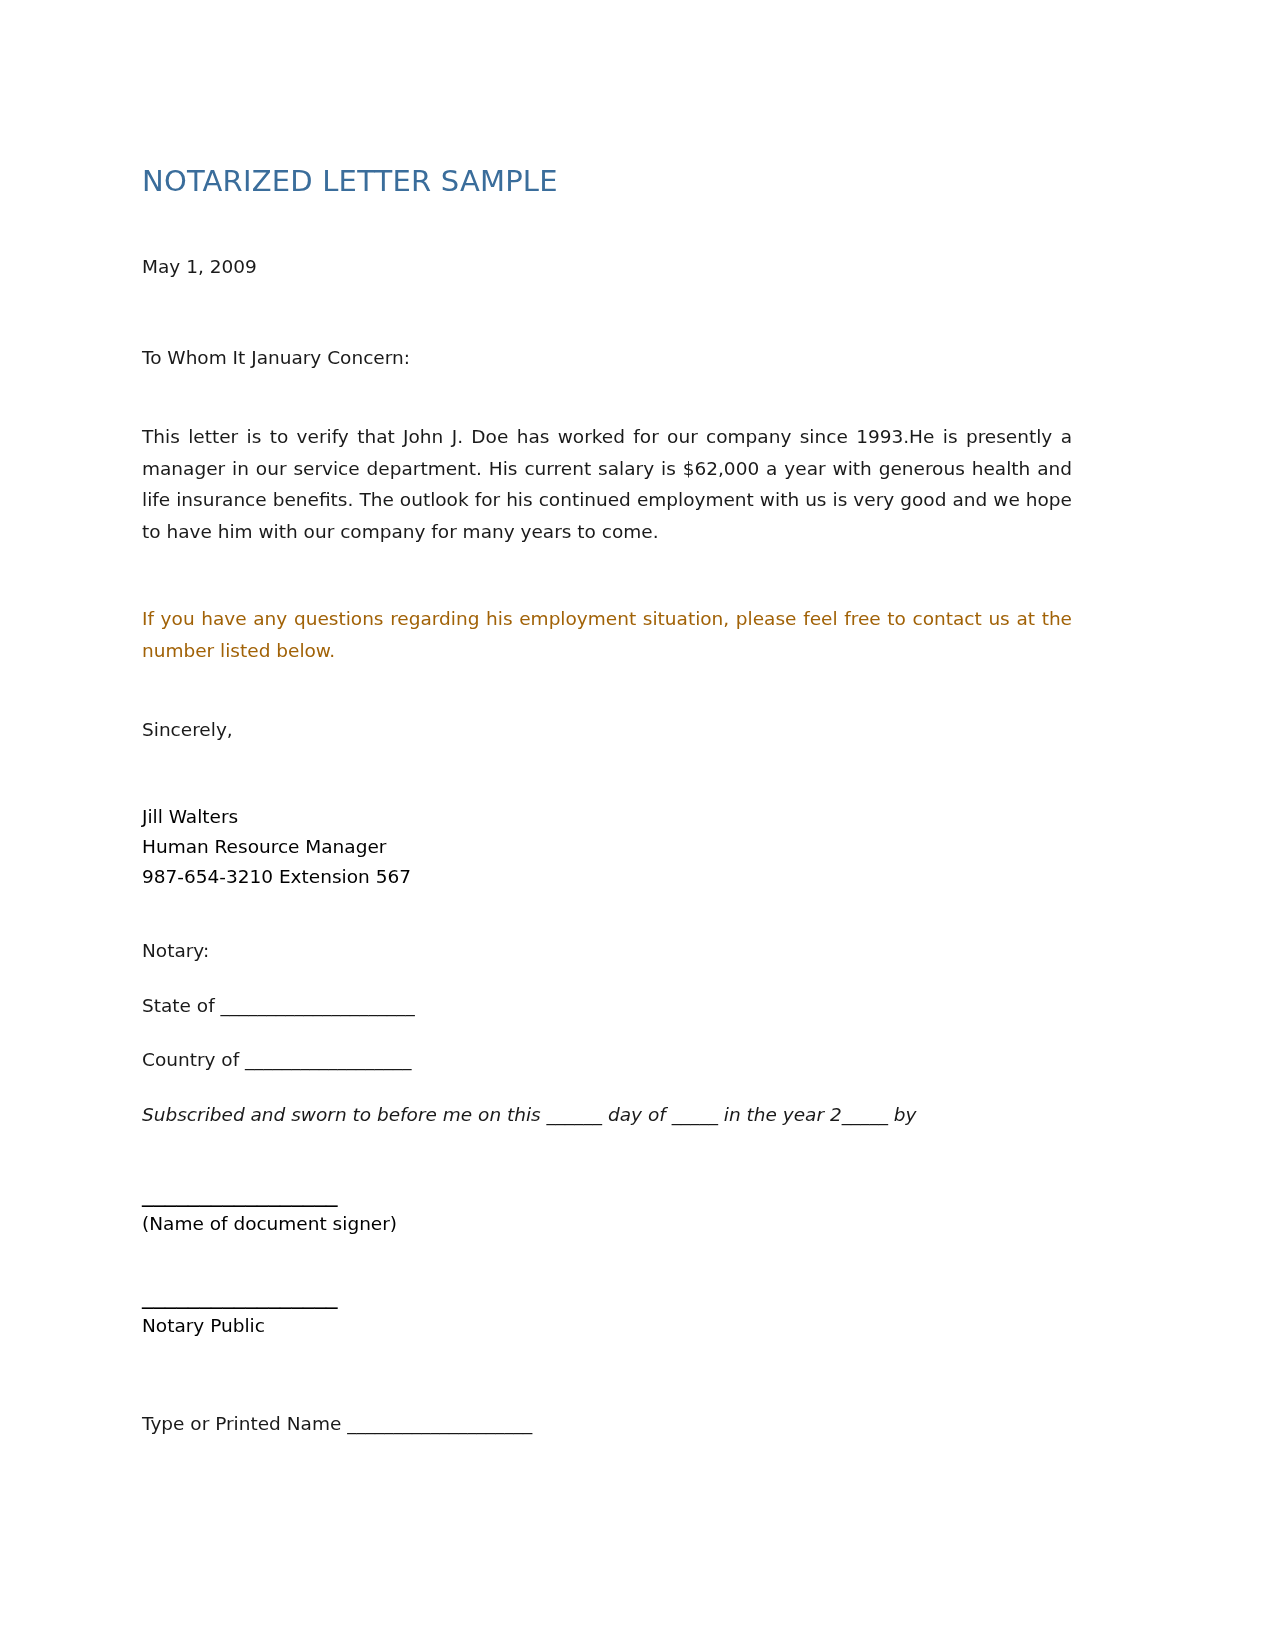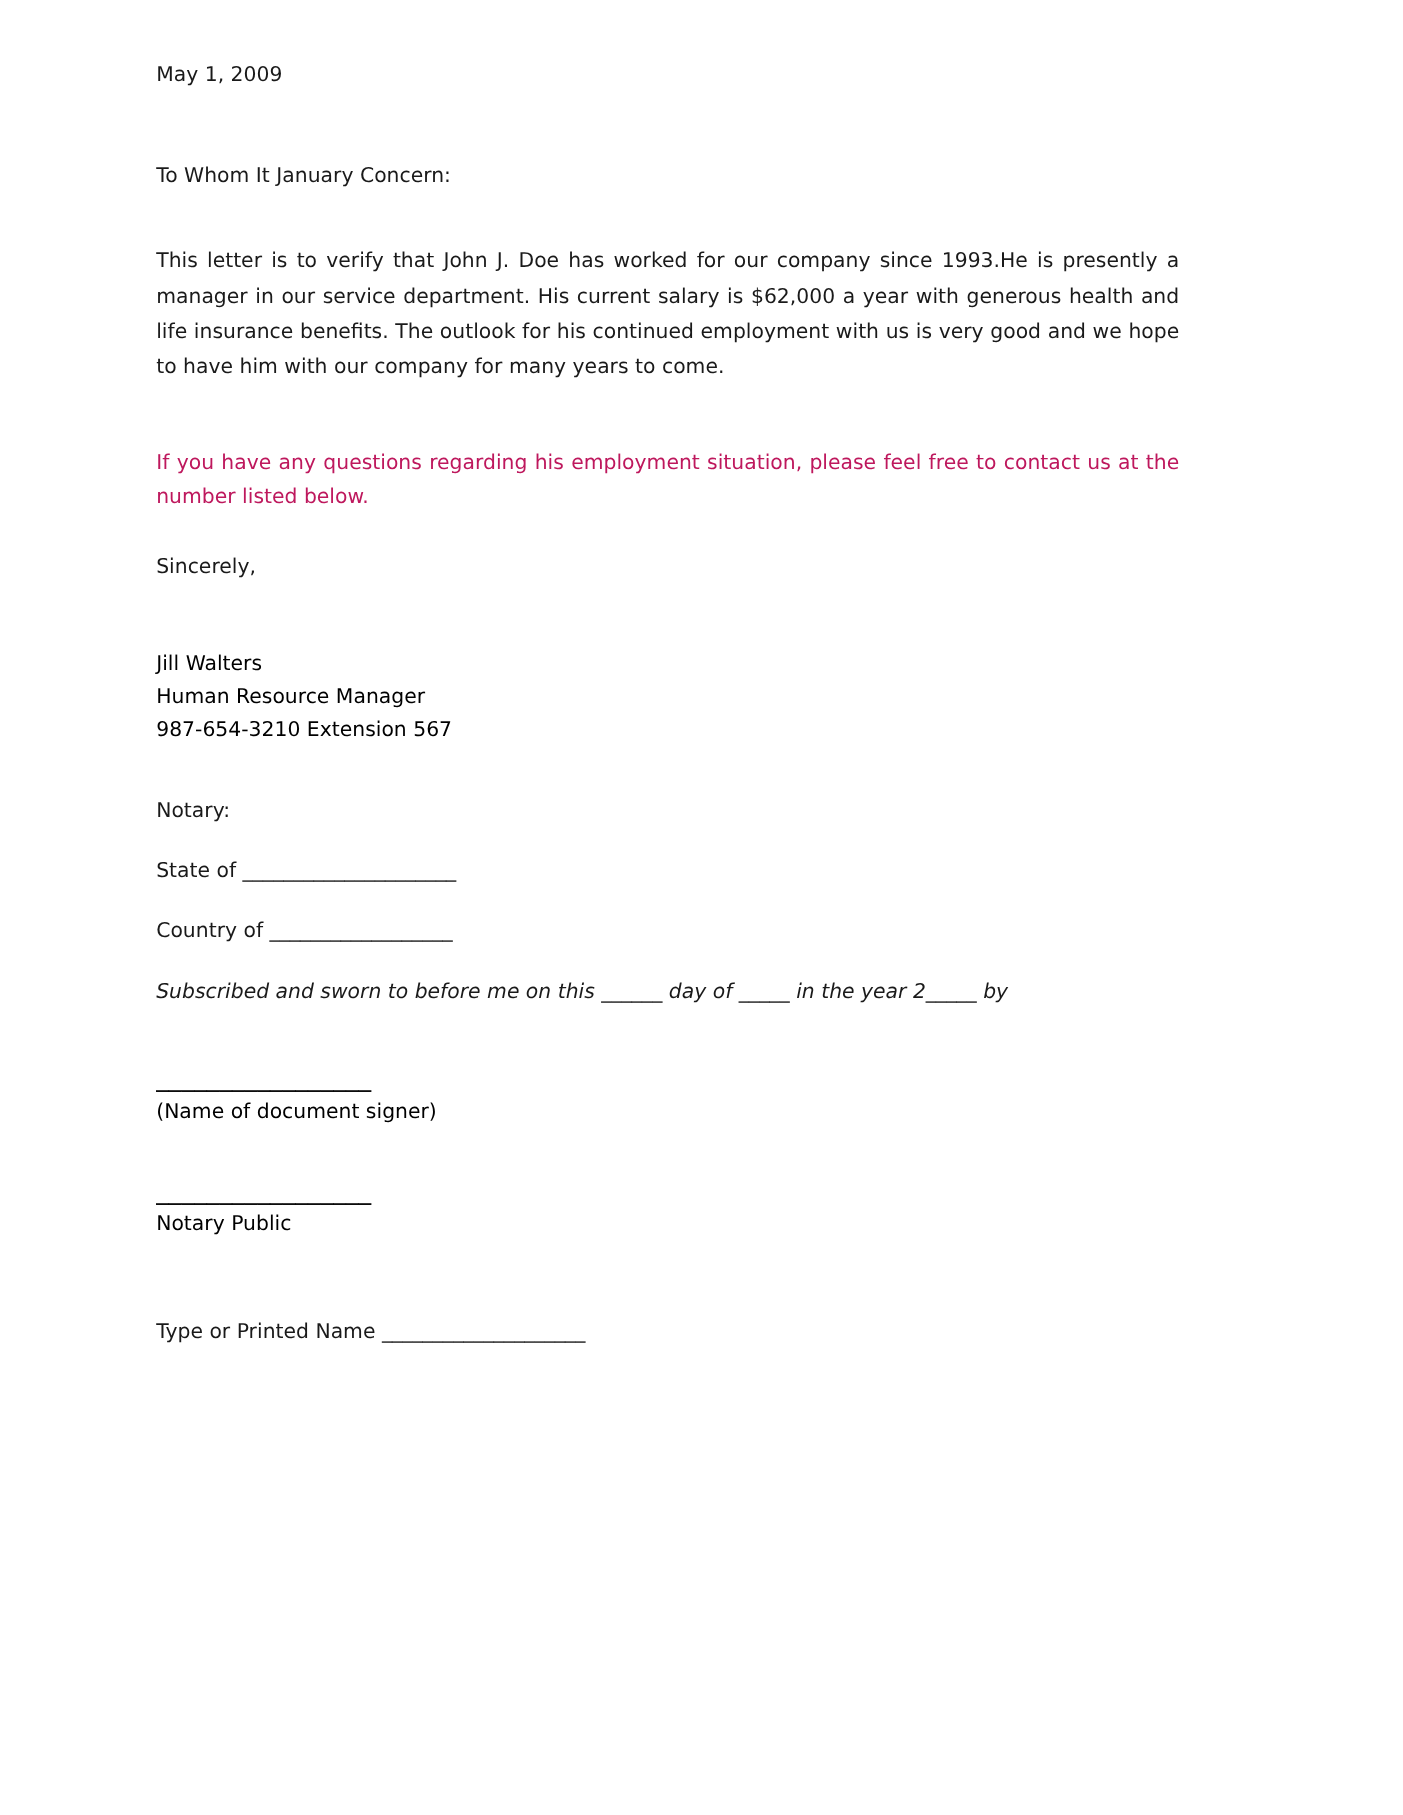--- a/index.html
+++ b/index.html
@@ -53,24 +53,24 @@
     text-align: justify;
     line-height: 1.72;
     font-size: 18.5px;
     color: #1a1a1a;
   }
   .para-2 {
     margin-top: 55px;
     text-align: justify;
     line-height: 1.72;
     font-size: 18.5px;
-    color: #be185d;
+    color: #a16207;
   }
   .closing {
-    margin-top: 34px;
+    margin-top: 49px;
   }
   .sig-block {
     margin-top: 58px;
     line-height: 1.62;
   }
   .sig-block div {
     font-size: 18.5px;
   }
   .notary-head {
     margin-top: 45px;
@@ -104,20 +104,21 @@
   .nowrap {
     white-space: nowrap;
   }
 </style>
 </head>
 <body>
 
 <div class="page">
   <div class="content">
 
+    <h1 class="doc-title">NOTARIZED LETTER SAMPLE</h1>
 
     <div class="blk date-line">May 1, 2009</div>
 
     <div class="blk salutation">To Whom It January Concern:</div>
 
     <div class="para">This letter is to verify that John J. Doe has worked for our company since 1993.He is presently a manager in our service department. His current salary is $62,000 a year with generous health and life insurance benefits. The outlook for his continued employment with us is very good and we hope to have him with our company for many years to come.</div>
 
     <div class="para-2">If you have any questions regarding his employment situation, please feel free to contact us at the number listed below.</div>
 
     <div class="blk closing">Sincerely,</div>

